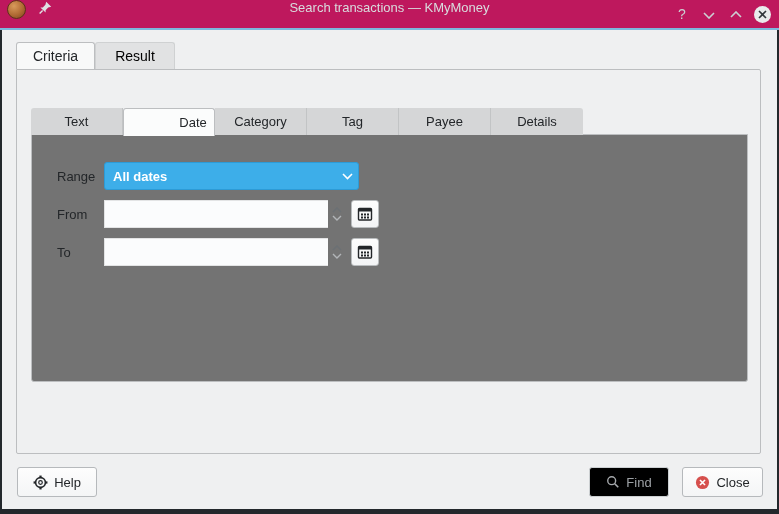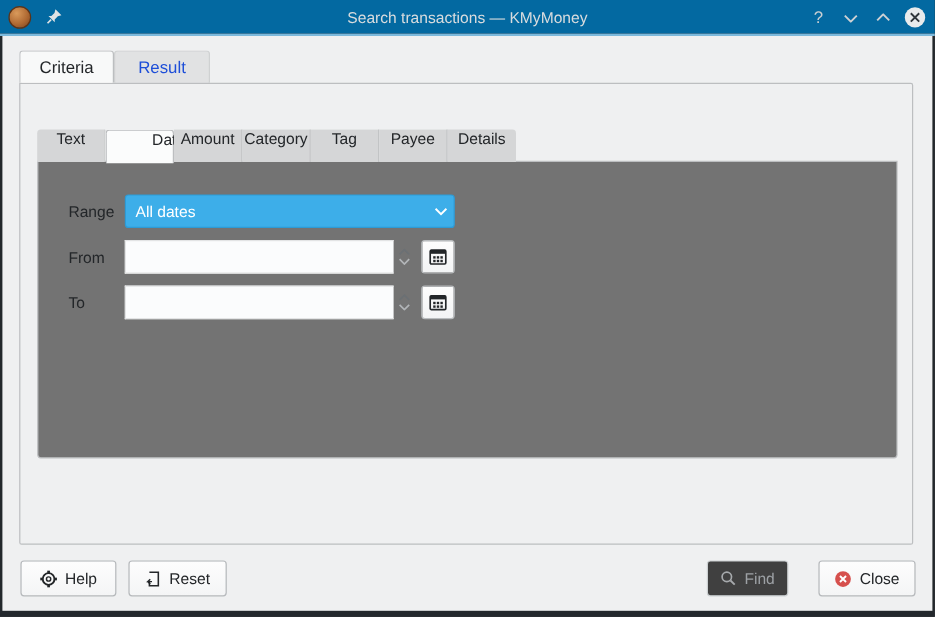--- a/index.html
+++ b/index.html
@@ -6,21 +6,21 @@
   body{
     width:779px;height:514px;overflow:hidden;
     font-family:"Liberation Sans","DejaVu Sans",sans-serif;
     font-size:13px;color:#232629;background:#202428;
   }
   .window{position:relative;width:779px;height:514px;background:#23282c;}
 
   
   .titlebar{
     position:absolute;left:0;top:0;right:0;height:28px;
-    background:#0369a1;display:flex;align-items:center;
+    background:#be185d;display:flex;
   }
   .titlebar .app-icon{
     width:19px;height:19px;border-radius:50%;margin-left:7px;
     background:radial-gradient(circle at 35% 30%,#d99a5b,#b06a33 55%,#7a431f);
     border:1px solid #5d3317;box-sizing:border-box;
   }
   .titlebar .pin{margin-left:11px;width:16px;height:16px;}
   .titlebar .title{
     position:absolute;left:0;right:0;text-align:center;
     color:#d9dcde;font-size:13px;pointer-events:none;
@@ -39,53 +39,53 @@
   
   .outer-tab{
     position:absolute;top:12px;height:27px;box-sizing:border-box;
     display:flex;align-items:center;justify-content:center;font-size:14px;
   }
   .outer-tab.active{
     left:14px;width:79px;background:#f8f9f9;
     border:1px solid #bcbec0;border-bottom:none;border-radius:3px 3px 0 0;z-index:3;
   }
   .outer-tab.disabled{
-    left:93px;width:80px;background:#e1e2e3;color:#1d4ed8;
+    left:93px;width:80px;background:#e1e2e3;color:#000000;
     border:1px solid #cfd1d2;border-bottom:none;border-radius:3px 3px 0 0;
   }
   .outer-frame{
     position:absolute;left:14px;top:39px;width:745px;height:385px;
     border:1px solid #bcbec0;border-radius:0 2px 2px 2px;background:#eff0f1;box-sizing:border-box;z-index:1;
   }
   .define-label{position:absolute;left:30px;top:52px;}
 
   
   .inner-tabs{position:absolute;left:29px;top:78px;height:27px;display:flex;z-index:3;}
   .inner-tab{
-    width:57px;height:27px;box-sizing:border-box;background:#d5d6d7;
-    display:flex;align-items:flex-start;justify-content:center;font-size:13px;
+    width:92px;height:27px;box-sizing:border-box;background:#d5d6d7;
+    display:flex;align-items:center;justify-content:center;font-size:13px;
     border-right:1px solid #c2c4c5;
   }
   .inner-tab:first-child{border-radius:3px 0 0 0;}
   .inner-tab:last-child{border-right:none;border-radius:0 3px 0 0;}
   .inner-tab.active{
     background:#fbfcfc;border:1px solid #bcbec0;border-bottom:none;
     border-radius:3px 3px 0 0;height:28px;padding-left:48px;
   }
   .inner-frame{
     position:absolute;left:29px;top:104px;width:717px;height:248px;
     border:1px solid #bcbec0;border-radius:0 0 3px 3px;background:#737373;box-sizing:border-box;z-index:2;
   }
 
   
   .form-label{position:absolute;left:25px;height:28px;display:flex;align-items:center;}
   .combobox{
-    position:absolute;left:72px;top:27px;width:275px;height:28px;box-sizing:border-box;
+    position:absolute;left:72px;top:27px;width:255px;height:28px;box-sizing:border-box;
     background:#3daee9;border:1px solid #2d9bd6;border-radius:3px;
-    display:flex;align-items:center;color:#ffffff;
+    display:flex;align-items:center;color:#ffffff;font-weight:bold;
   }
   .combobox .cb-text{padding-left:8px;flex:1;}
   .combobox .cb-arrow{width:22px;display:flex;align-items:center;justify-content:center;}
   .date-widget{position:absolute;left:72px;width:242px;height:28px;display:flex;box-sizing:border-box;}
   .date-edit{
     flex:1;height:28px;box-sizing:border-box;border:1px solid #e3e4e5;border-right:none;
     background:#fbfcfd;outline:none;padding:0 4px;font:inherit;color:#232629;
   }
   .spin{width:18px;display:flex;flex-direction:column;align-items:center;justify-content:center;}
   .spin svg{display:block;}
@@ -101,21 +101,21 @@
   
   .btn{
     position:absolute;top:437px;height:30px;box-sizing:border-box;
     background:linear-gradient(#fdfdfd,#f4f5f6);border:1px solid #b6b9bc;border-radius:3px;
     display:flex;align-items:center;justify-content:center;gap:6px;
     font-size:13px;color:#232629;cursor:default;
   }
   .btn svg{flex:0 0 auto;}
   .btn-help{left:15px;width:80px;}
   .btn-reset{left:105px;width:82px;}
-  .btn-find{left:587px;width:68px;background:#404040;border-color:#ccd0d2;color:#9da1a5;}
+  .btn-find{left:587px;width:80px;background:#000000;border-color:#ccd0d2;color:#9da1a5;}
   .btn-close{left:680px;width:81px;}
 </style>
 </head>
 <body>
 
 <div class="window">
 
   <div class="titlebar">
     <div class="app-icon"></div>
     <svg class="pin" viewBox="0 0 16 16">
@@ -157,23 +157,20 @@
     <div class="define-label">Define your search criteria</div>
 
     <div class="inner-tabs">
       <div class="inner-tab">
           <span>Text</span>
         </div>
       <div class="inner-tab active">
           <span>Date</span>
         </div>
       <div class="inner-tab">
-          <span>Amount</span>
-        </div>
-      <div class="inner-tab">
           <span>Category</span>
         </div>
       <div class="inner-tab">
           <span>Tag</span>
         </div>
       <div class="inner-tab">
           <span>Payee</span>
         </div>
       <div class="inner-tab">
           <span>Details</span>
@@ -250,27 +247,20 @@
         <circle cx="8" cy="8" r="5.2" fill="none" stroke="#232629" stroke-width="1.7"></circle>
         <circle cx="8" cy="8" r="1.9" fill="none" stroke="#232629" stroke-width="1.3"></circle>
         <rect x="6.8" y="0.6" width="2.4" height="2.4" fill="#232629"></rect>
         <rect x="6.8" y="13" width="2.4" height="2.4" fill="#232629"></rect>
         <rect x="0.6" y="6.8" width="2.4" height="2.4" fill="#232629"></rect>
         <rect x="13" y="6.8" width="2.4" height="2.4" fill="#232629"></rect>
       </svg>
       <span>Help</span>
     </div>
 
-    <div class="btn btn-reset">
-      <svg width="14" height="15" viewBox="0 0 16 16">
-        <path d="M4 1.5 h8.5 v13 h-8.5 v-4" fill="none" stroke="#232629" stroke-width="1.5"></path>
-        <path d="M6.5 10.5 L2.5 10.5 L4.8 8.2 M2.5 10.5 L4.8 12.8" fill="none" stroke="#232629" stroke-width="1.4"></path>
-      </svg>
-      <span>Reset</span>
-    </div>
 
     <div class="btn btn-find">
       <svg width="14" height="14" viewBox="0 0 16 16">
         <circle cx="6.5" cy="6.5" r="4.5" fill="none" stroke="#a6a9ac" stroke-width="1.6"></circle>
         <line x1="10" y1="10" x2="14" y2="14" stroke="#a6a9ac" stroke-width="1.8"></line>
       </svg>
       <span>Find</span>
     </div>
 
     <div class="btn btn-close">

